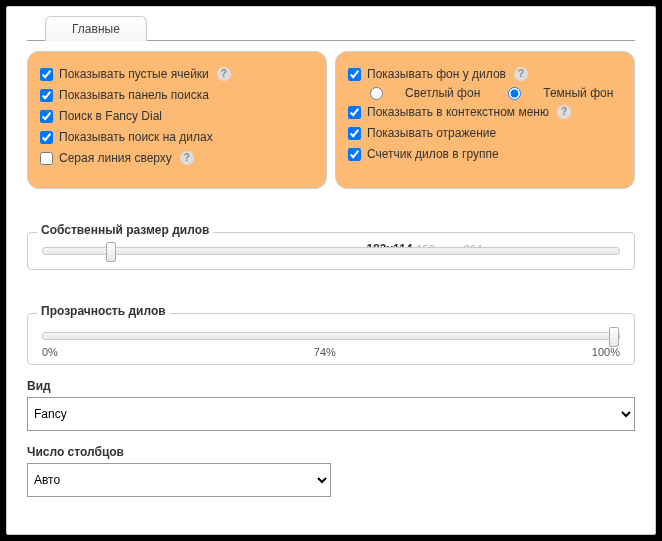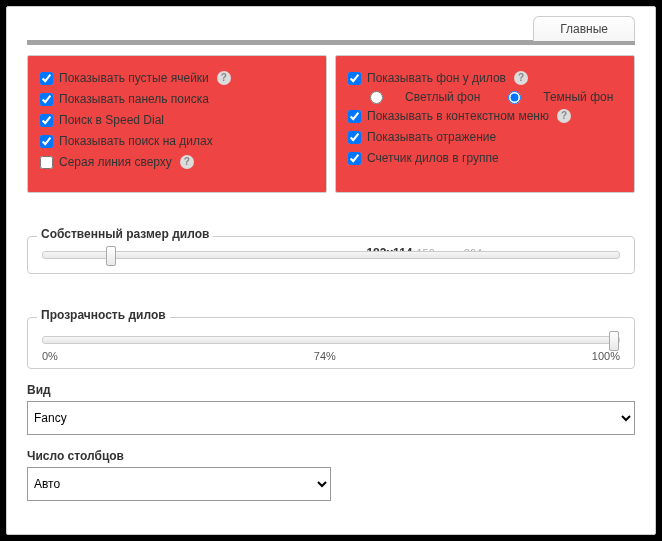--- a/index.html
+++ b/index.html
@@ -18,23 +18,22 @@
   border-radius: 2px;
   width: 100%;
   height: 100%;
   padding: 8px 20px 20px 20px;
   overflow: hidden;
 }
 .tabs {
   display: flex;
   gap: 0;
   margin-bottom: 10px;
-  border-bottom: 5px solid #a3a3a3;
+  border-bottom: 1px solid #a3a3a3;
   padding-left: 18px;
-  justify-content: flex-end;
 }
 .tab {
   padding: 5px 26px;
   border: 1px solid #ccc;
   border-bottom: none;
   background: linear-gradient(#fff,#f5f5f5);
   border-radius: 6px 6px 0 0;
   cursor: pointer;
   font-size: 12px;
   color: #444;
@@ -49,23 +48,23 @@
   text-shadow: 0 -1px 0 rgba(0,0,0,.3);
 }
 .cols {
   display: flex;
   gap: 8px;
   margin-bottom: 14px;
 }
 .box {
   flex: 1;
   border: 1px solid #ccc;
-  border-radius: 2px;
+  border-radius: 12px;
   padding: 10px 12px 18px 12px;
-  background: #ef4444;
+  background: #fdba74;
 }
 .check-row {
   display: flex;
   align-items: center;
   gap: 6px;
   margin: 3px 0;
   line-height: 18px;
 }
 .check-row input[type=checkbox] {
   width: 13px; height: 13px;
@@ -178,21 +177,21 @@
         <input type="checkbox" checked="" style="">
         <span>Показывать пустые ячейки</span>
         <span class="help">?</span>
       </div>
       <div class="check-row">
         <input type="checkbox" checked="" style="">
         <span>Показывать панель поиска</span>
       </div>
       <div class="check-row">
         <input type="checkbox" checked="" style="">
-        <span>Поиск в Speed Dial</span>
+        <span>Поиск в Fancy Dial</span>
       </div>
       <div class="check-row">
         <input type="checkbox" checked="" style="">
         <span>Показывать поиск на дилах</span>
       </div>
       <div class="check-row">
         <input type="checkbox" style="">
         <span>Серая линия сверху</span>
         <span class="help">?</span>
       </div>

